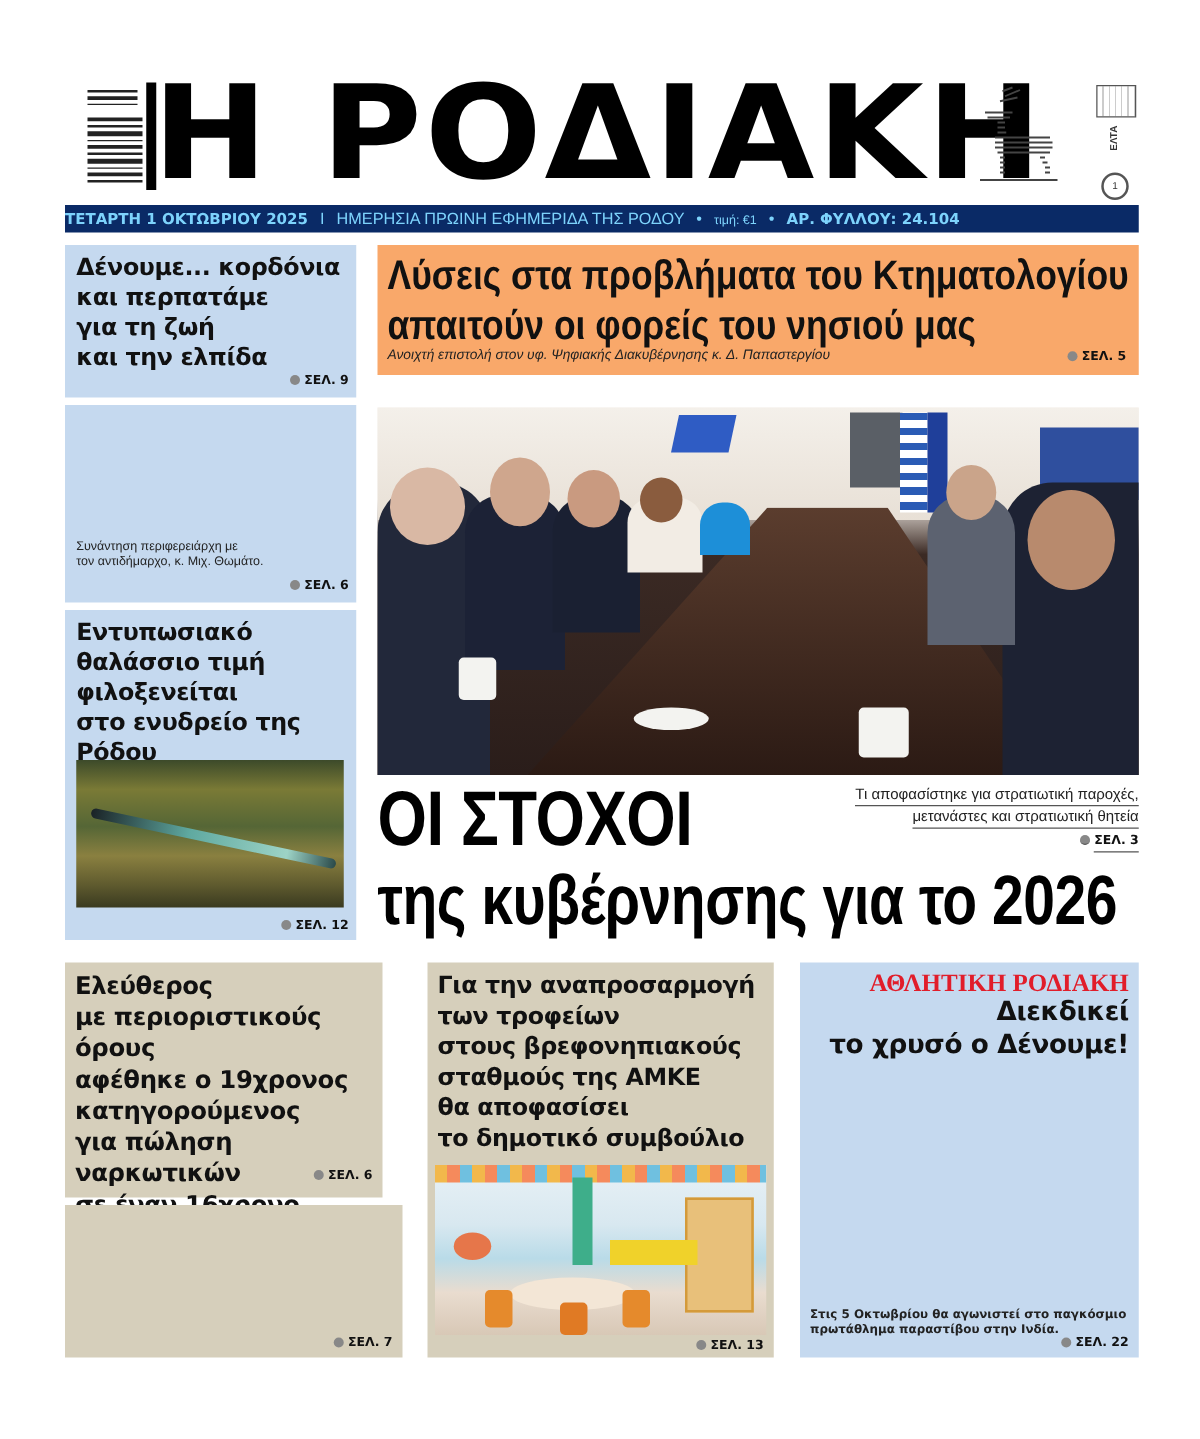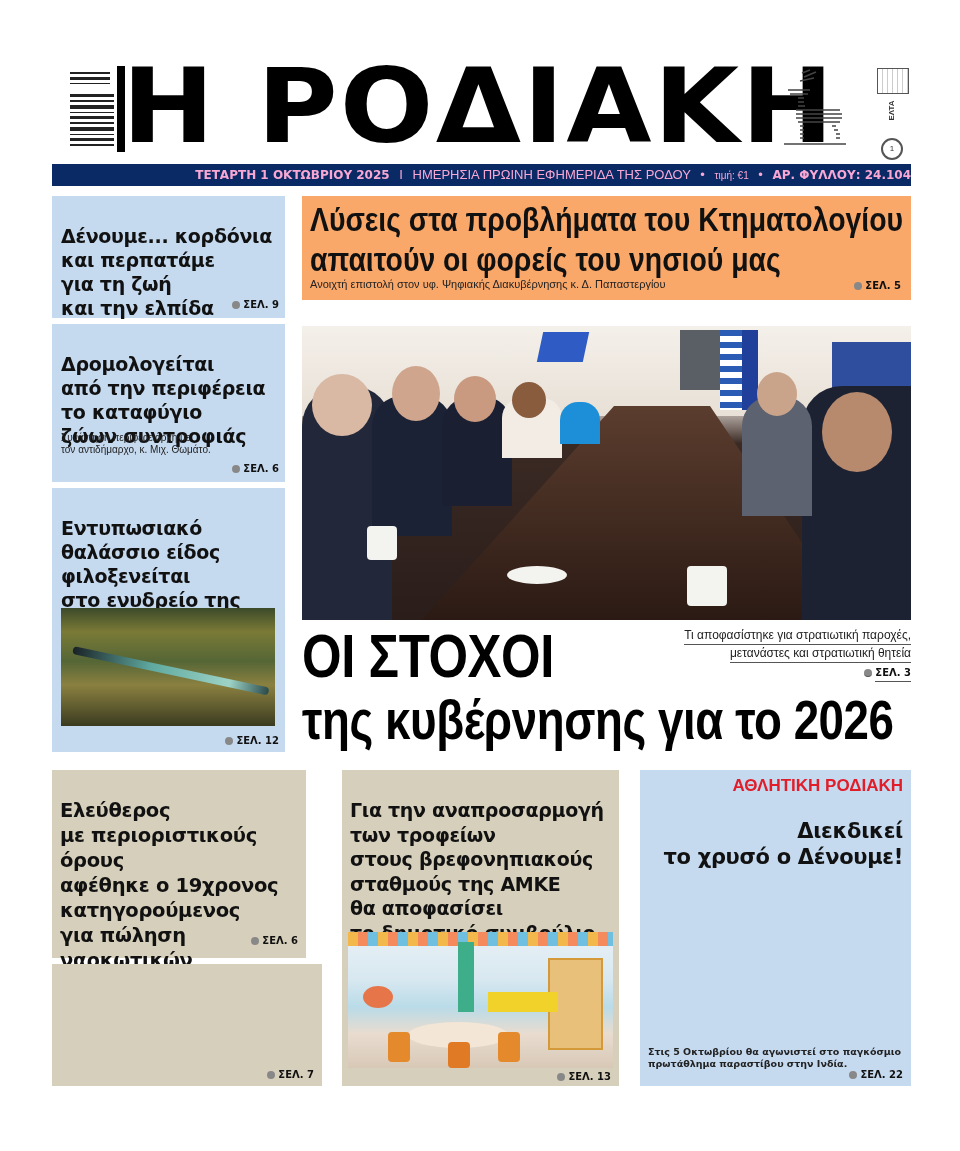--- a/index.html
+++ b/index.html
@@ -18,73 +18,72 @@
       color: #000; white-space: nowrap; transform: scaleX(1.06); transform-origin: left center;
     }
     .deer { left: 780px; top: 68px; width: 70px; height: 80px; }
     .right-stamps { left: 875px; top: 68px; width: 38px; height: 95px; }
     .stamp-box { position:absolute; left: 2px; top: 0; width: 32px; height: 26px; border: 1px solid #555; background: repeating-linear-gradient(90deg,#fff 0 4px,#ccc 4px 5px); }
     .elta { position:absolute; left: 6px; top: 38px; font-size: 8px; transform: rotate(-90deg); color:#333; font-weight:bold; }
     .seal { position:absolute; left: 6px; top: 70px; width: 22px; height: 22px; border: 2px solid #555; border-radius: 50%; font-size: 8px; text-align:center; line-height: 18px; color:#333; }
 
     .dateline {
       left: 52px; top: 164px; width: 859px; height: 22px; background: #0a2a66;
-      color: #f9a8d4; font-size: 13px; line-height: 22px; white-space: nowrap; text-align: right;
+      color: #7dd3fc; font-size: 13px; line-height: 22px; white-space: nowrap; text-align: left;
       font-family: "Liberation Sans", sans-serif;
     }
     .dateline .b { font-weight: bold; font-family: "DejaVu Sans", sans-serif; font-size: 12px; }
     .dateline .sep { margin: 0 6px; }
     .dateline .price { font-size: 10px; }
 
     
     .box-blue { background: #c5d9ef; }
     .box-orange { background: #f9a86a; }
     .box-tan { background: #d6cfbb; }
 
     .hl {
       font-family: "DejaVu Sans", sans-serif; font-weight: bold; color: #111;
       letter-spacing: -0.3px;
-      margin-top: 22px;
     }
     .hl-cond {
       font-family: "Liberation Sans", sans-serif; font-weight: bold; color: #111;
       display: inline-block; transform-origin: left top;
     }
     .sel { position: absolute; font-size: 10px; font-weight: bold; color: #111; font-family: "DejaVu Sans", sans-serif; white-space: nowrap; }
     .sel .dot { display: inline-block; width: 8px; height: 8px; border-radius: 50%; background: #888; margin-right: 3px; vertical-align: -1px; }
     .sub { font-size: 10px; color: #222; line-height: 12px; font-family: "Liberation Sans", sans-serif; }
 
     
     .l1 { left: 52px; top: 196px; width: 233px; height: 122px; }
     .l2 { left: 52px; top: 324px; width: 233px; height: 158px; }
     .l3 { left: 52px; top: 488px; width: 233px; height: 264px; }
     .l-hl { position:absolute; left: 9px; top: 6px; font-size: 19px; line-height: 24px; white-space: pre-line; }
 
     
     .top-or { left: 302px; top: 196px; width: 609px; height: 104px; }
     .top-or .hl-cond { position: absolute; left: 8px; top: 4px; font-size: 33px; line-height: 40px; white-space: pre-line; transform: scaleX(0.86); width: 700px; }
-    .top-or .sub { position:absolute; left: 8px; top: 82px; font-size: 11px; }
+    .top-or .sub { position:absolute; left: 8px; top: 82px; font-size: 11px; font-style: italic; }
 
     
     .main-photo { left: 302px; top: 326px; width: 609px; height: 294px; overflow: hidden; background: linear-gradient(180deg,#f3efe9 0%,#efe9e2 25%,#3b2a24 40%,#2a1d1a 100%); }
 
     .main-hl1 { left: 302px; top: 626px; font-size: 56px; line-height: 60px; }
     .main-hl2 { left: 302px; top: 690px; font-size: 56px; line-height: 60px; }
     .main-hl { font-family: "Liberation Sans", sans-serif; font-weight: bold; color:#000; transform: scaleX(0.78); transform-origin: left top; white-space: nowrap; letter-spacing: -0.5px; }
     .main-sub { right: 49px; top: 627px; text-align: right; font-size: 12px; line-height: 17px; color: #222; }
     .main-sub span { display: inline-block; border-bottom: 1px solid #555; }
 
     
     .b1 { left: 52px; top: 770px; width: 254px; height: 188px; }
     .b2 { left: 52px; top: 964px; width: 270px; height: 122px; }
     .b3 { left: 342px; top: 770px; width: 277px; height: 316px; }
     .b4 { left: 640px; top: 770px; width: 271px; height: 316px; }
     .b-hl { position:absolute; left: 8px; top: 6px; font-size: 19.5px; line-height: 25px; white-space: pre-line; }
 
-    .b4 .kicker { position:absolute; right: 8px; top: 6px; color: #e11d2a; font-family:Liberation Sans, sans-serif; font-weight:bold; font-size: 17px; }
+    .b4 .kicker { position:absolute; right: 8px; top: 6px; color: #e11d2a; font-family:Liberation Serif, serif; font-weight:bold; font-size: 20px; }
     .b4 .hl { position:absolute; right: 8px; top: 26px; text-align: right; font-size: 21px; line-height: 26px; white-space: pre-line; }
     .b4 .sub { position:absolute; left: 8px; top: 1047px; }
 
     .img { position:absolute; overflow:hidden; }
   </style>
 </head>
 <body>
 
 <div class="abs barcode">
   <div class="bar" style="top:2px;width:40px;height:2px"></div>
@@ -136,34 +135,30 @@
 
 <div class="abs box-blue l1">
   <div class="hl l-hl">Δένουμε... κορδόνια
 και περπατάμε
 για τη ζωή
 και την ελπίδα</div>
   <div class="sel" style="right:6px;bottom:8px"><span class="dot"></span><span>ΣΕΛ. 9</span></div>
 </div>
 
 <div class="abs box-blue l2">
-  <div class="hl l-hl">Δρομολογείται
-από την περιφέρεια
-το καταφύγιο
-ζώων συντροφιάς</div>
   <div class="sub" style="position:absolute;left:9px;top:108px">
     <div>Συνάντηση περιφερειάρχη με</div>
     <div>τον αντιδήμαρχο, κ. Μιχ. Θωμάτο.</div>
   </div>
   <div class="sel" style="right:6px;bottom:8px"><span class="dot"></span><span>ΣΕΛ. 6</span></div>
 </div>
 
 <div class="abs box-blue l3">
   <div class="hl l-hl">Εντυπωσιακό
-θαλάσσιο είδος
+θαλάσσιο τιμή
 φιλοξενείται
 στο ενυδρείο της Ρόδου</div>
   <div class="img" style="left:9px;top:120px;width:214px;height:118px;background:linear-gradient(180deg,#3c4a2a 0%,#7a7a36 20%,#556636 45%,#8a8040 65%,#5e5a2e 85%,#3a3a20 100%)">
     <div style="position:absolute;left:12px;top:38px;width:200px;height:8px;background:linear-gradient(90deg,#1a2226,#5fa9a0 40%,#9dd3c6 80%,#2a4a4a);transform:rotate(12deg);transform-origin:left center;border-radius:4px"></div>
   </div>
   <div class="sel" style="right:6px;bottom:6px"><span class="dot"></span><span>ΣΕΛ. 12</span></div>
 </div>
 
 <div class="abs box-orange top-or">
   <div class="hl-cond">Λύσεις στα προβλήματα του Κτηματολογίου

